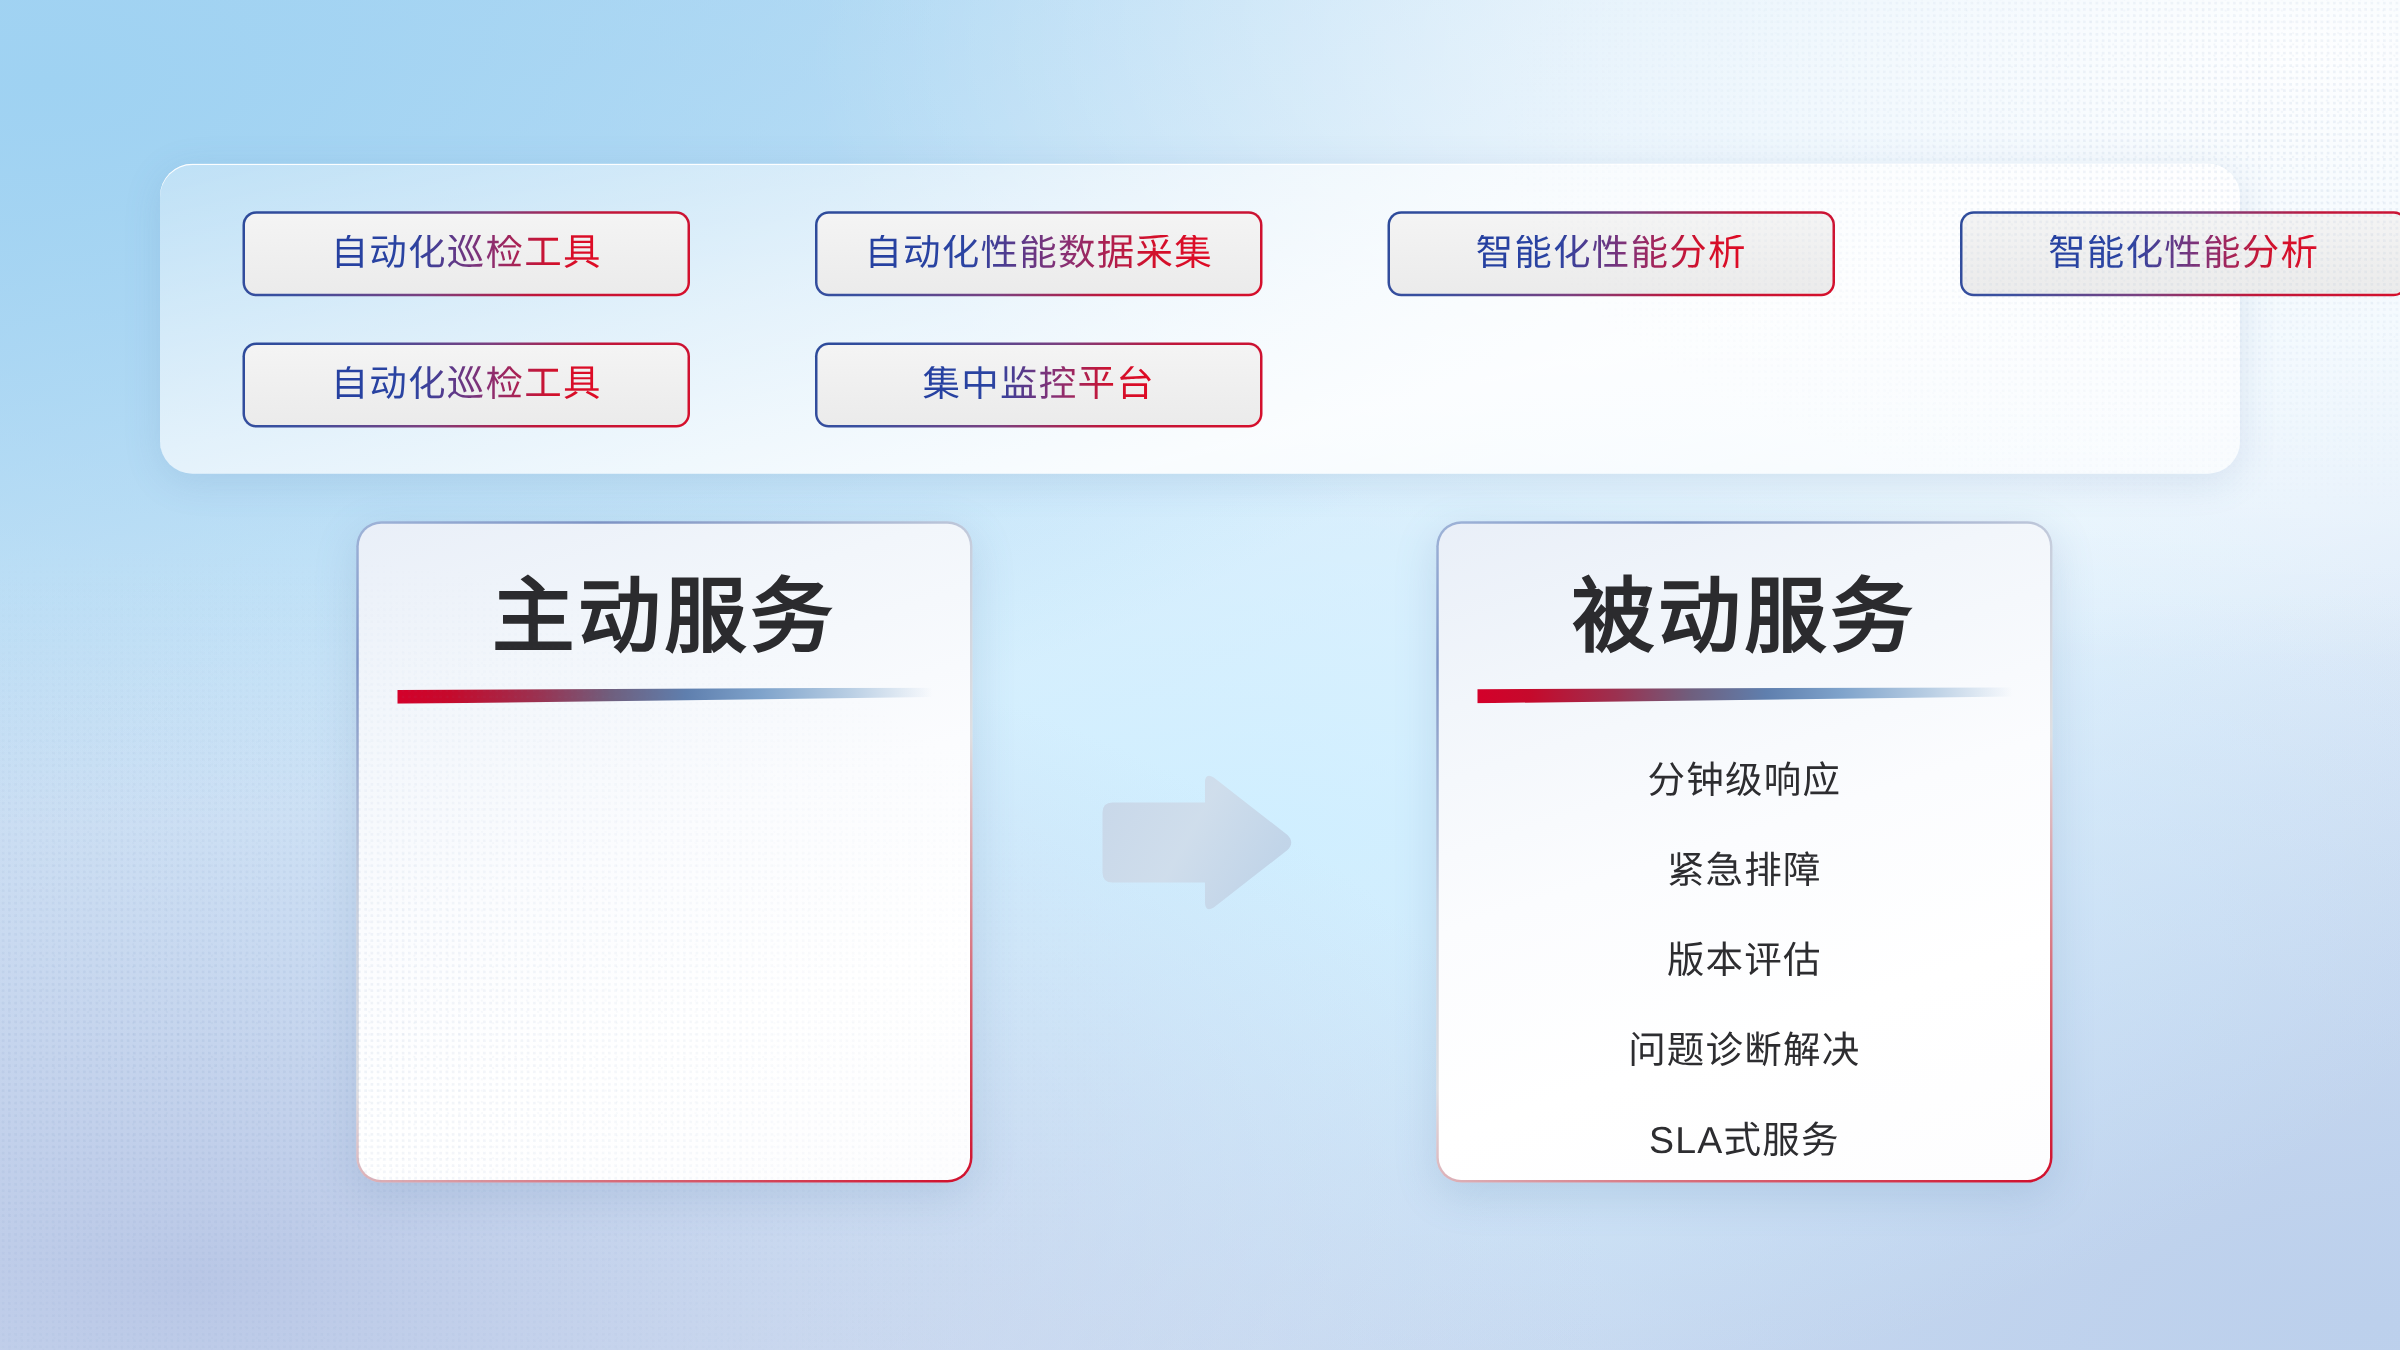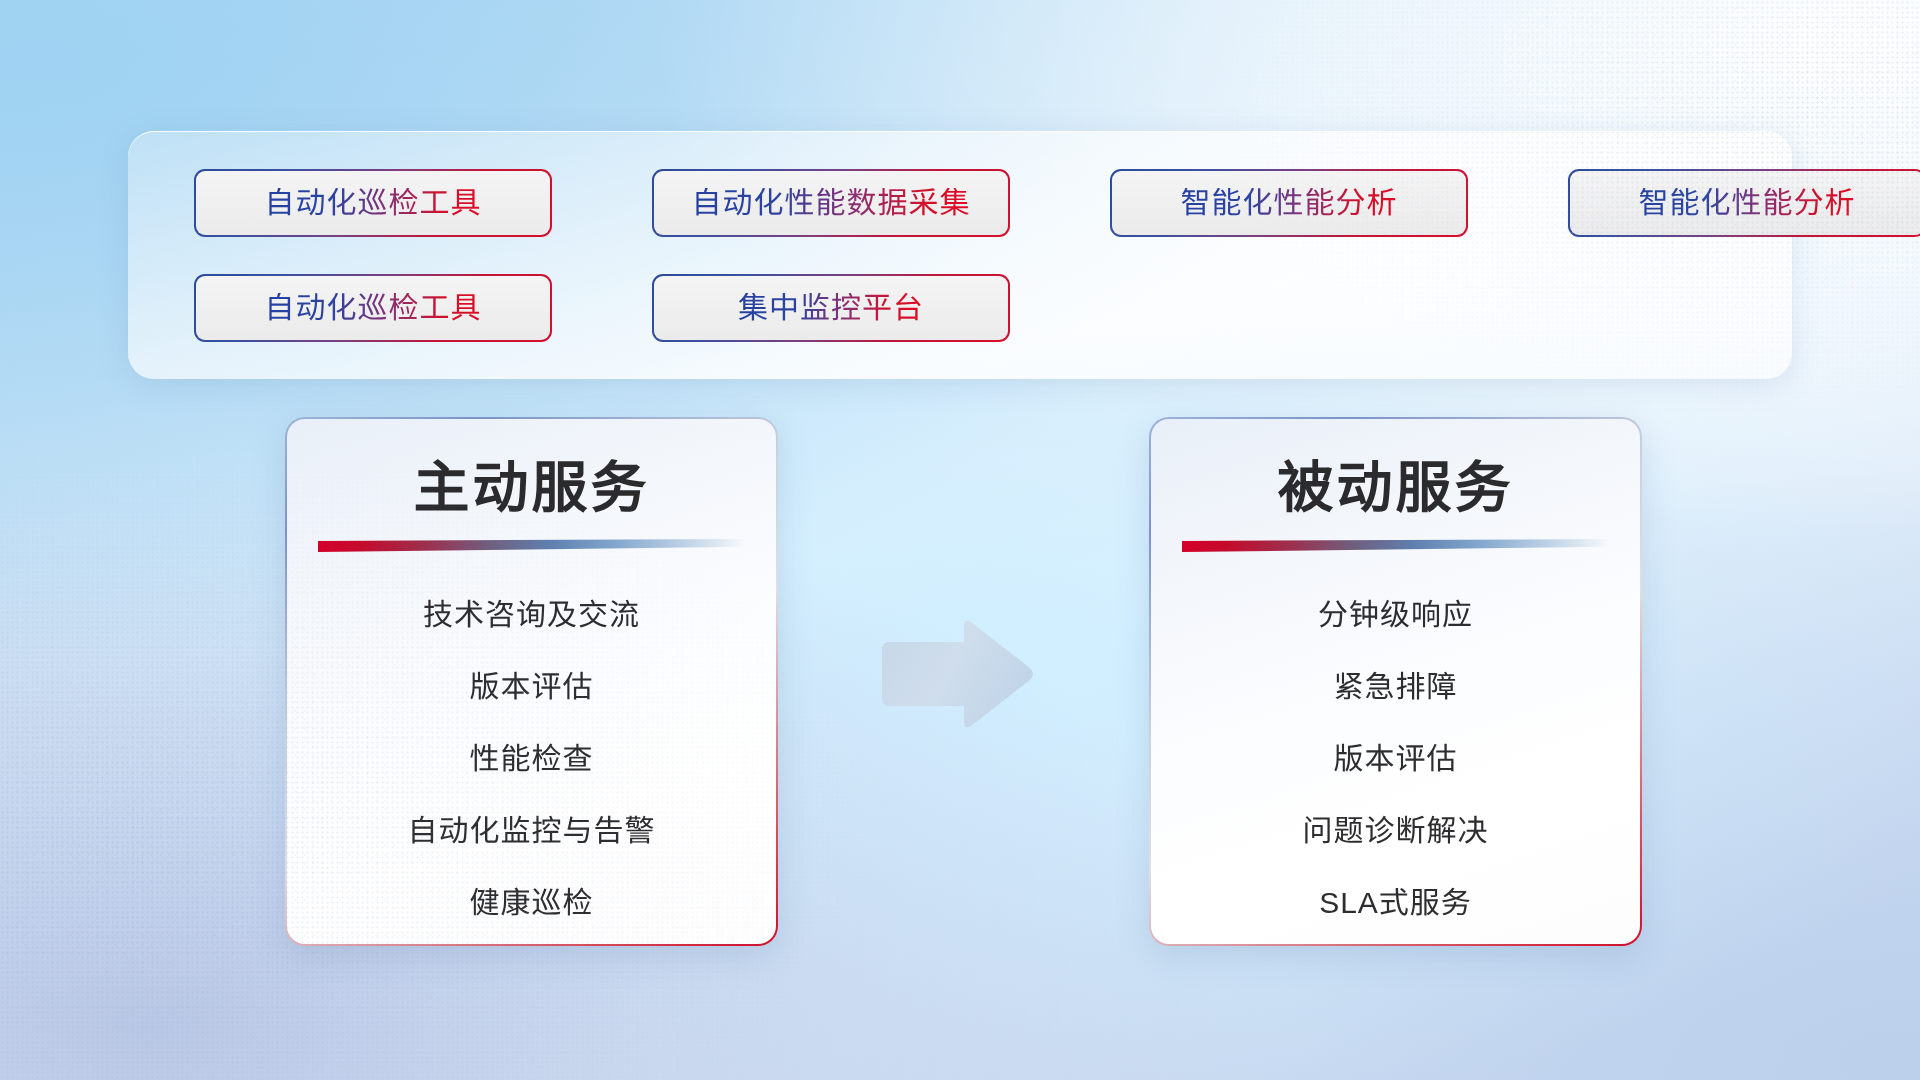--- a/index.html
+++ b/index.html
@@ -129,21 +129,21 @@
     border-radius: 18px;
     background: linear-gradient(162deg,
         #e9eff8 0%, #f2f6fb 22%, #fbfcfe 48%, #ffffff 72%, #fdfdfe 100%);
     display: flex;
     flex-direction: column;
     align-items: center;
     padding-top: 38px;
   }
 
   .card-title {
-    font-size: 56px;
+    font-size: 66px;
     font-weight: 700;
     color: #2b2b2e;
     letter-spacing: 3px;
     line-height: 1.1;
   }
 
   .divider-wrap {
     width: 428px;
     height: 14px;
     margin-top: 20px;
@@ -238,27 +238,20 @@
   </section>
 
   <section class="card left">
     <div class="card-inner">
       <h2 class="card-title">主动服务</h2>
 
       <div class="divider-wrap">
         <div class="divider"></div>
       </div>
 
-      <ul class="card-list">
-        <li>技术咨询及交流</li>
-        <li>版本评估</li>
-        <li>性能检查</li>
-        <li>自动化监控与告警</li>
-        <li>健康巡检</li>
-      </ul>
     </div>
   </section>
 
   <div class="arrow">
     <svg viewBox="0 0 160 117" xmlns="http://www.w3.org/2000/svg" aria-hidden="true">
       <defs>
         <linearGradient id="arrGrad" x1="0" y1="0" x2="1" y2="0.4">
           <stop offset="0%" stop-color="#c7d6e8" stop-opacity="0.95"></stop>
           <stop offset="55%" stop-color="#cfdcea" stop-opacity="0.92"></stop>
           <stop offset="100%" stop-color="#c0d2e6" stop-opacity="0.90"></stop>

